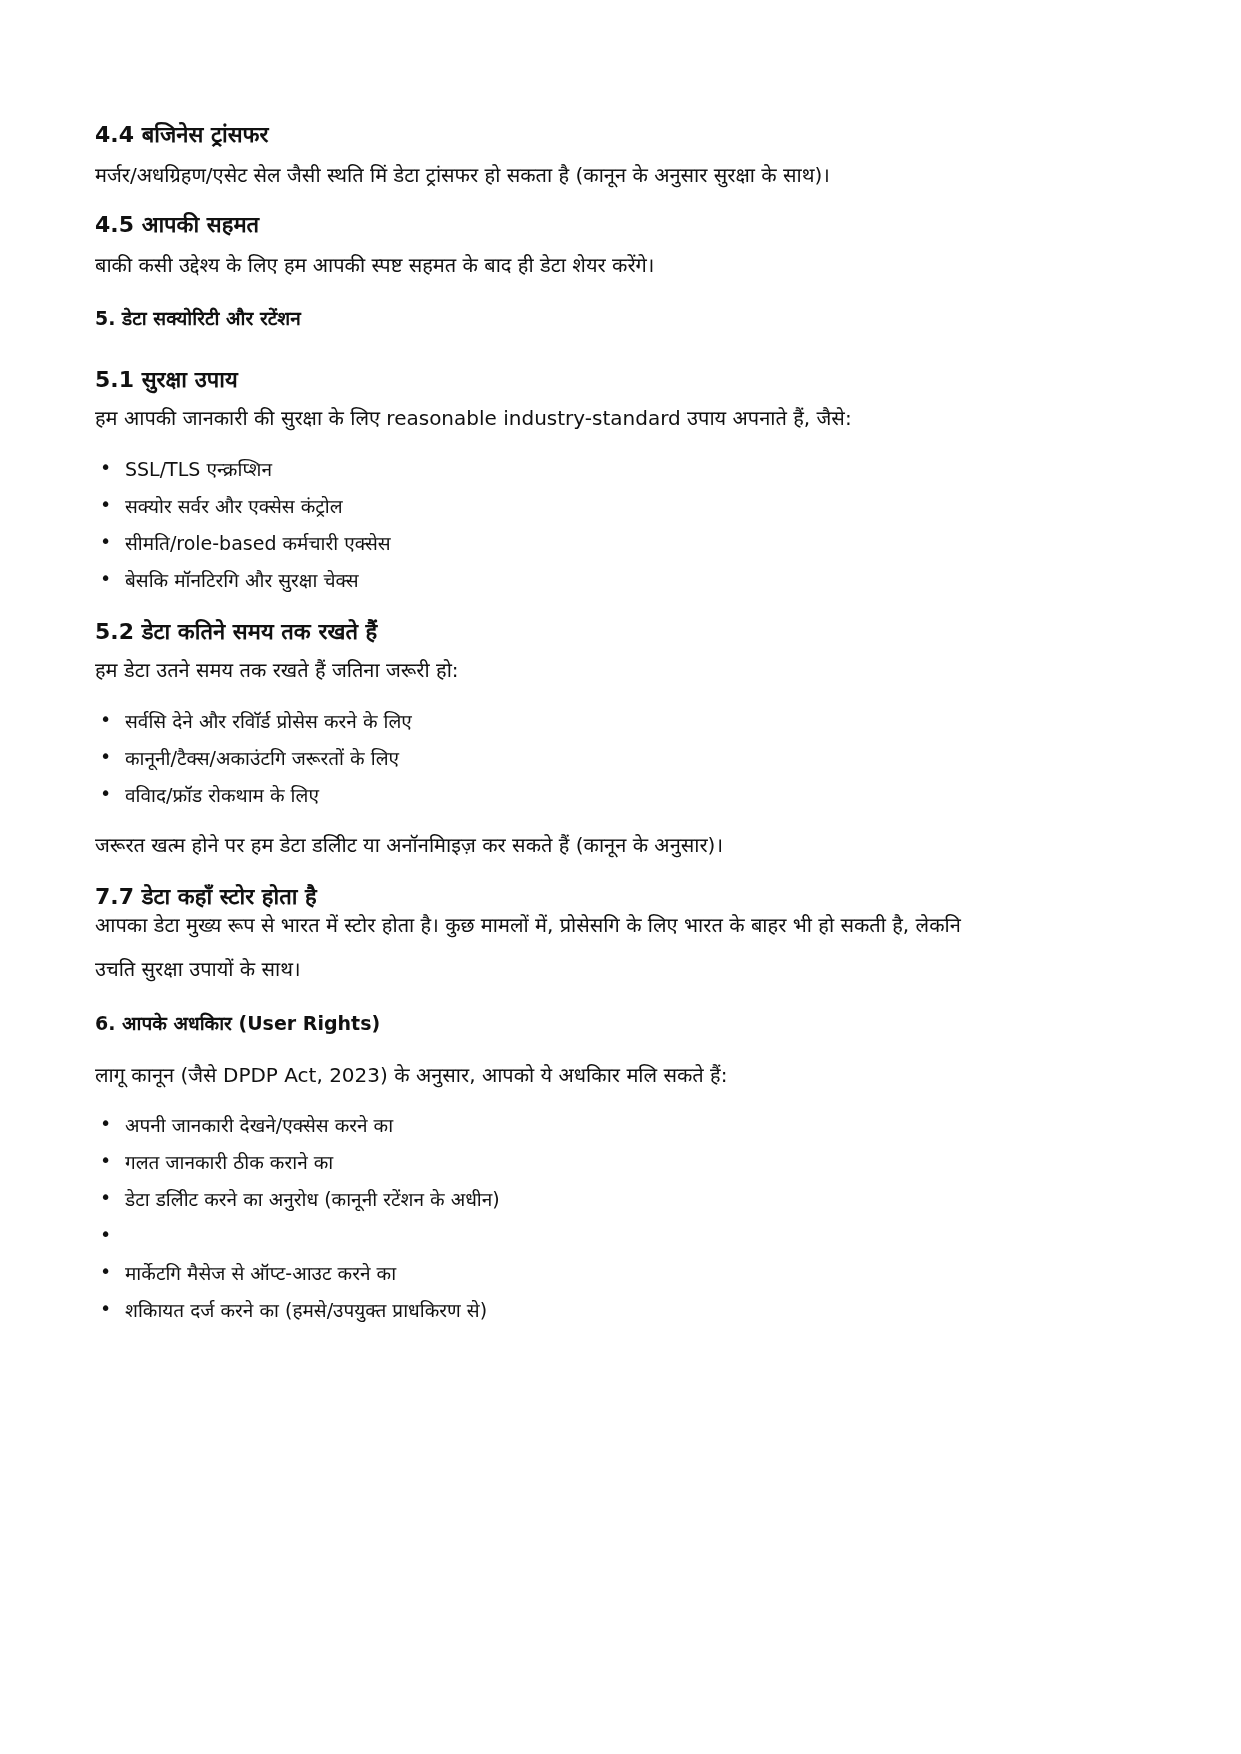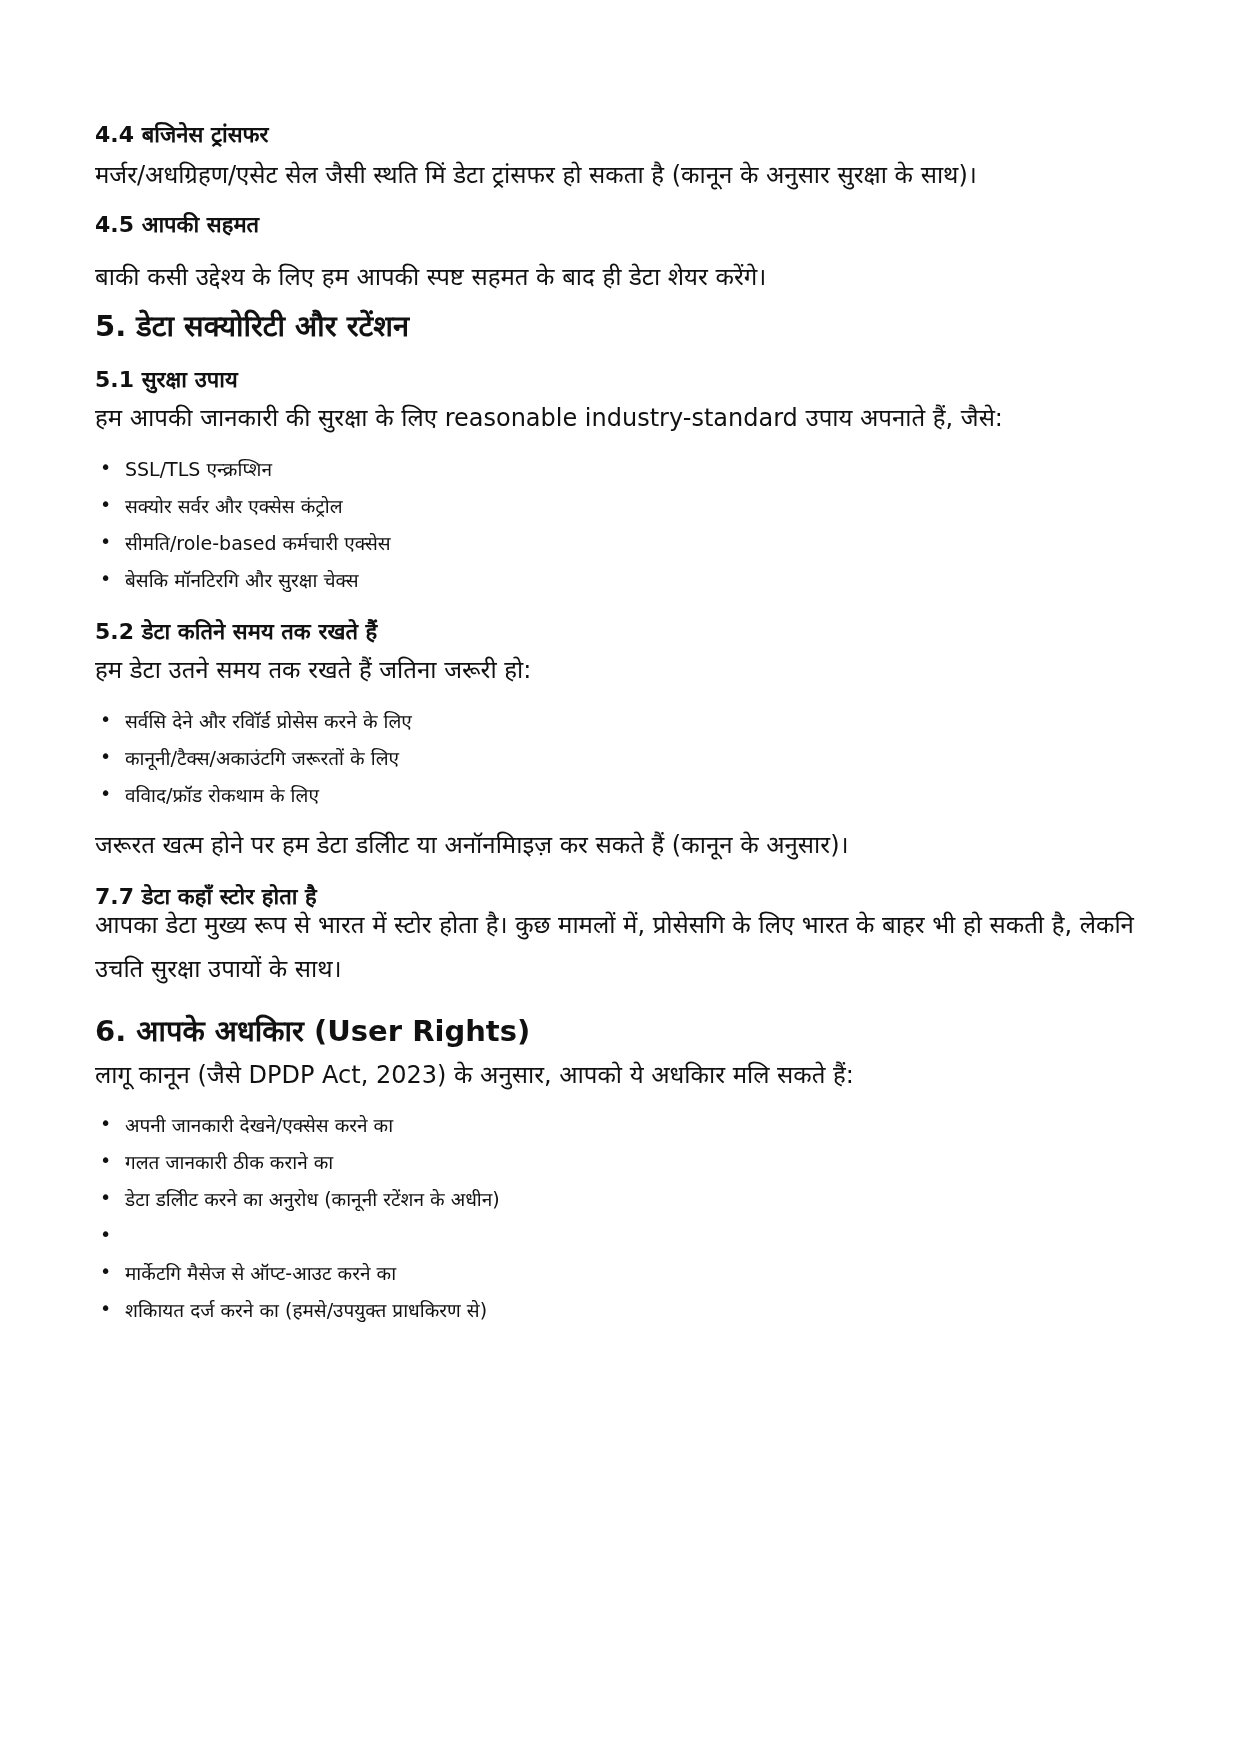--- a/index.html
+++ b/index.html
@@ -1,34 +1,34 @@
 <!DOCTYPE html>
 <html><head>
 <meta charset="utf-8">
 <style>
   html, body { margin: 0; padding: 0; background: #ffffff; }
   body { width: 1241px; height: 1754px; position: relative; overflow: hidden; color: #111111; font-family: "DejaVu Sans", "Liberation Sans", sans-serif; }
   .page { position: absolute; left: 95px; top: 0; width: 1060px; }
   .blk { position: absolute; left: 0; white-space: nowrap; }
-  .h1 { font-size: 29px; font-weight: bold; }
+  .h1 { font-size: 19px; font-weight: bold; }
   .h2 { font-size: 22px; font-weight: bold; }
-  .p  { font-size: 24px; line-height: 34px; }
+  .p  { font-size: 20px; line-height: 34px; }
   .li { font-size: 19px; padding-left: 30px; }
   .li .bullet { position: absolute; left: 5px; top: 0; }
 </style>
 </head>
 <body>
 
 <div class="page">
 
   <div class="blk h2" style="top:118px">4.4 बजिनेस ट्रांसफर</div>
   <div class="blk p" style="top:158px">मर्जर/अधग्रिहण/एसेट सेल जैसी स्थति मिं डेटा ट्रांसफर हो सकता है (कानून के अनुसार सुरक्षा के साथ)।</div>
 
   <div class="blk h2" style="top:208px">4.5 आपकी सहमत</div>
-  <div class="blk p" style="top:260px">बाकी कसी उद्देश्य के लिए हम आपकी स्पष्ट सहमत के बाद ही डेटा शेयर करेंगे।</div>
+  <div class="blk p" style="top:248px">बाकी कसी उद्देश्य के लिए हम आपकी स्पष्ट सहमत के बाद ही डेटा शेयर करेंगे।</div>
 
   <div class="blk h1" style="top:305px">5. डेटा सक्योरिटी और रटेंशन</div>
 
   <div class="blk h2" style="top:363px">5.1 सुरक्षा उपाय</div>
   <div class="blk p" style="top:401px">हम आपकी जानकारी की सुरक्षा के लिए reasonable industry-standard उपाय अपनाते हैं, जैसे:</div>
   <div class="blk li" style="top:456px"><span class="bullet">•</span><span>SSL/TLS एन्क्रप्शिन</span></div>
   <div class="blk li" style="top:493px"><span class="bullet">•</span><span>सक्योर सर्वर और एक्सेस कंट्रोल</span></div>
   <div class="blk li" style="top:530px"><span class="bullet">•</span><span>सीमति/role-based कर्मचारी एक्सेस</span></div>
   <div class="blk li" style="top:567px"><span class="bullet">•</span><span>बेसकि मॉनटिरगि और सुरक्षा चेक्स</span></div>
 

